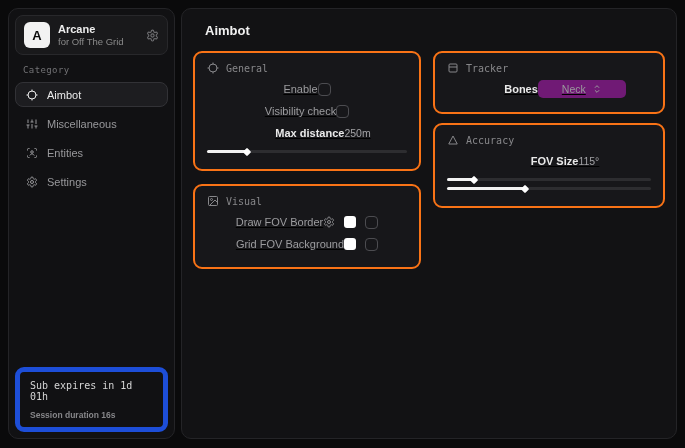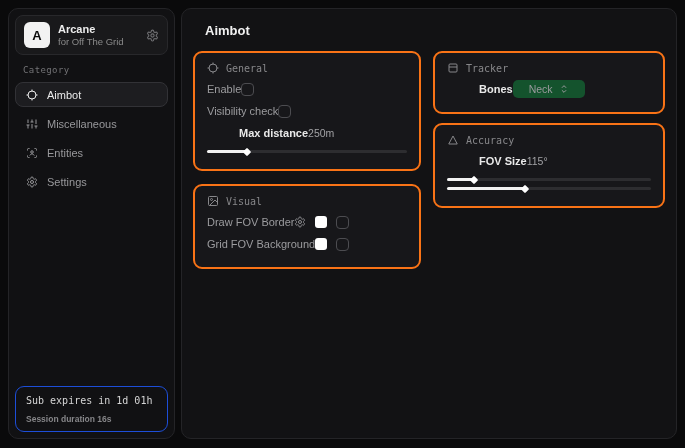--- a/index.html
+++ b/index.html
@@ -17,46 +17,46 @@
         align-items:center;justify-content:center;color:#0b0b0b;font-weight:700;font-size:13px;}
   .brand-name{font-size:11px;font-weight:700;color:#ececec;line-height:13px;}
   .brand-sub{font-size:9.5px;color:#8b8b8b;line-height:12px;}
   .brand .ico-btn{margin-left:auto;color:#6f6f72;display:flex;}
   .cat-label{font-family:"DejaVu Sans Mono",monospace;font-size:9px;color:#737376;
              margin:10px 8px 7px;letter-spacing:.4px;}
   .nav-item{display:flex;align-items:center;gap:9px;height:25px;padding:0 10px;margin-bottom:4px;
             border:1px solid transparent;border-radius:8px;color:#98989b;font-size:11px;cursor:pointer;}
   .nav-item svg{flex:0 0 auto;}
   .nav-item.selected{background:#1d1d20;border-color:#323236;color:#e9e9e9;}
-  .status-card{margin-top:auto;border:1px solid #1d4ed8;border-radius:9px;padding:8px 10px 7px;}
+  .status-card{margin-top:auto;border:5px solid #1d4ed8;border-radius:9px;padding:8px 10px 7px;}
   .status-l1{font-family:"DejaVu Sans Mono",monospace;font-size:10px;color:#d6d6d6;}
   .status-l2{font-size:8.5px;font-weight:700;color:#868689;margin-top:8px;}
 
   
   .main{position:absolute;left:181px;top:8px;width:496px;height:431px;
         background:#121214;border:1px solid #242427;border-radius:10px;padding:12px 11px;}
   .page-title{font-size:13px;font-weight:700;color:#f0f0f0;margin:2px 0 13px 12px;}
   .columns{display:flex;gap:12px;}
   .col{display:flex;flex-direction:column;}
   .col.left{width:230px;gap:13px;}
   .col.right{width:234px;gap:9px;}
   .card{background:#17171a;border:2px solid #f97316;border-radius:9px;padding:9px 12px 12px;}
   .card-head{display:flex;align-items:center;gap:7px;color:#87878a;
              font-family:"DejaVu Sans Mono",monospace;font-size:10px;margin-bottom:4px;}
-  .row{display:flex;align-items:center;justify-content:flex-start;min-height:22px;font-size:11px;}
+  .row{display:flex;align-items:center;justify-content:center;min-height:22px;font-size:11px;text-decoration:underline;}
   .lbl{color:#9c9c9f;}
   .lbl.bright{color:#e9e9e9;font-weight:600;padding-left:32px;}
   .val{color:#a2a2a5;font-size:10.5px;}
   .checkbox{width:13px;height:13px;border:1.5px solid #4c4c50;border-radius:4px;background:transparent;cursor:pointer;}
   .controls{display:flex;align-items:center;gap:9px;}
   .swatch{width:12px;height:12px;border-radius:3px;background:#ffffff;cursor:pointer;}
   .kbd-badge{display:flex;align-items:center;gap:5px;background:#2a2a2d;border-radius:5px;
              padding:3px 7px;color:#d5d5d5;font-size:9.5px;font-weight:600;cursor:pointer;}
-  .select-badge{display:flex;align-items:center;gap:6px;background:#14532d;border-radius:5px;
-                padding:3px 16px;color:#9a9a9d;font-size:10.5px;cursor:pointer;}
+  .select-badge{display:flex;align-items:center;gap:6px;background:#701a75;border-radius:5px;
+                padding:3px 24px;color:#9a9a9d;font-size:10.5px;cursor:pointer;}
   .slider{position:relative;height:3px;background:#2d2d30;border-radius:2px;margin:6px 0 4px;cursor:pointer;}
   .slider .fill{position:absolute;left:0;top:0;height:100%;background:#f2f2f2;border-radius:2px;}
   .slider .thumb{position:absolute;right:-3px;top:50%;width:6px;height:6px;background:#ffffff;
                  transform:translateY(-50%) rotate(45deg);border-radius:1px;}
   .mut-ico{color:#8f8f92;display:flex;cursor:pointer;}
   svg{display:block;}
 </style>
 </head>
 <body>
 

